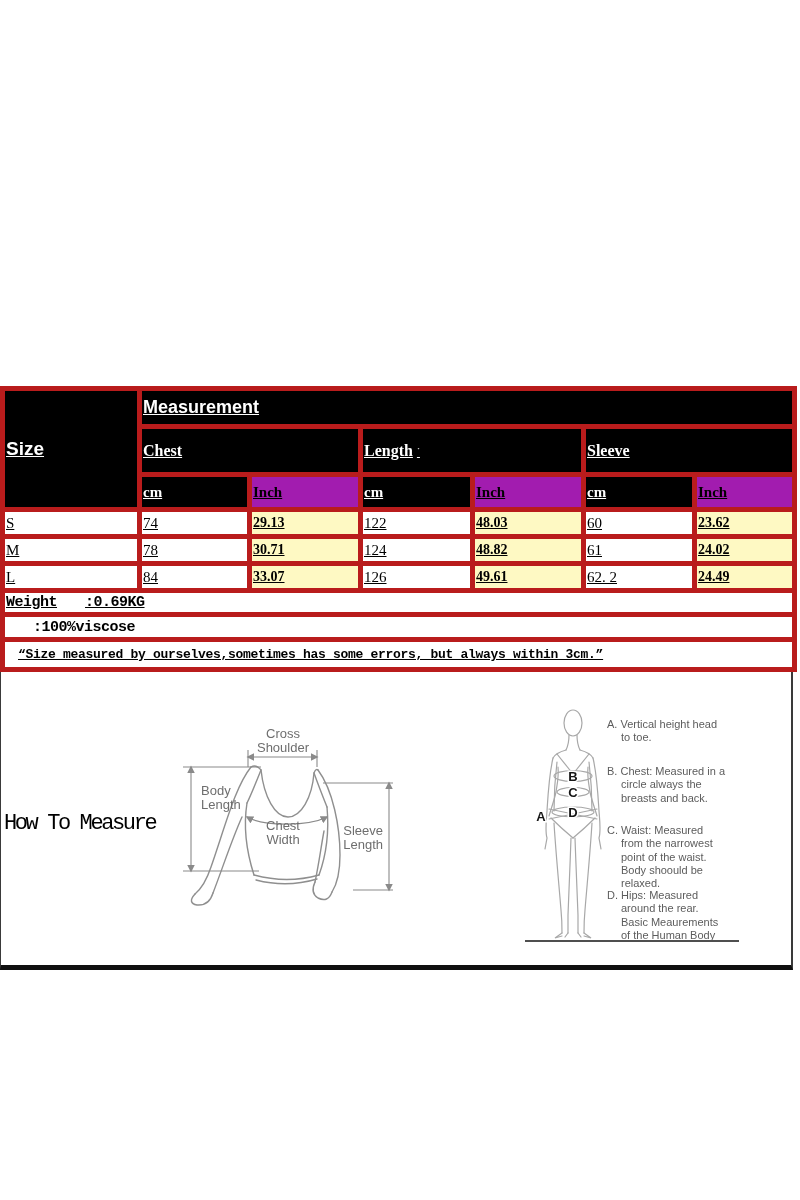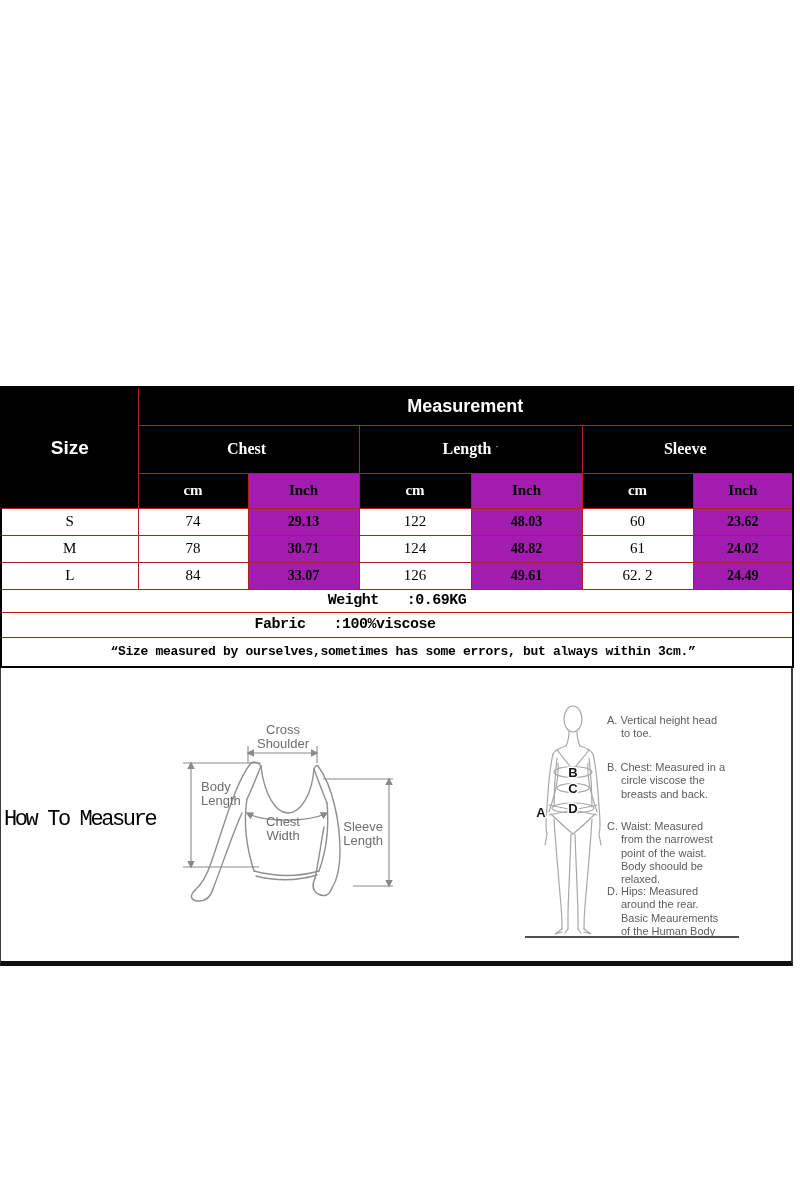--- a/index.html
+++ b/index.html
@@ -2,32 +2,32 @@
 <html><head>
 <meta charset="utf-8">
 <style>
   html,body{margin:0;padding:0;background:#fff;}
   .page{position:relative;width:800px;height:1200px;background:#ffffff;overflow:hidden;
         font-family:"Liberation Sans",sans-serif;}
   .sheet{position:absolute;top:386px;left:0;width:793px;}
 
   
   table.st{width:793px;table-layout:fixed;border-collapse:collapse;border:2px solid #000;}
-  table.st td{border:1px solid #b91c1c;text-align:center;vertical-align:middle;
-              overflow:hidden;white-space:nowrap;}
+  table.st td{border:5px solid #b91c1c;vertical-align:middle;
+              overflow:hidden;white-space:nowrap;text-decoration:underline;}
   tr.r1{height:38px;} tr.r2{height:48px;} tr.r3{height:35px;}
   tr.rd{height:27px;} tr.rw{height:23px;} tr.rf{height:25px;} tr.rn{height:30px;}
   td.hdr{background:#000;color:#fff;border-color:#9b9b9b;}
   td.size-cell{font:bold 19px "Liberation Sans",sans-serif;}
   td.meas-cell{font:bold 18px "Liberation Sans",sans-serif;}
   td.grp{font:bold 16px "Liberation Serif",serif;}
   td.unit{font:bold 15px "Liberation Serif",serif;}
   td.unit-y{background:#a21caf;color:#000;font:bold 15px "Liberation Serif",serif;border-color:#8c8c8c;}
   td.sz,td.cmv{background:#fff;color:#000;font:15px "Liberation Serif",serif;}
-  td.inv{background:#a21caf;color:#000;font:bold 14px "Liberation Serif",serif;}
+  td.inv{background:#fef9c3;color:#000;font:bold 14px "Liberation Serif",serif;}
   .gmark{font-size:9px;color:#bdbdbd;vertical-align:5px;margin-left:4px;}
   td.wf{background:#fff;font-family:"Liberation Mono",monospace;font-weight:bold;
         font-size:15px;letter-spacing:-0.5px;color:#000;}
   .wl{margin-right:28px;}
   .fabshift{display:inline-block;transform:translateX(-52px);}
   td.note{background:#fff;text-align:left;padding-left:13px;color:#000;
           font-family:"Liberation Mono",monospace;font-weight:bold;font-size:13px;letter-spacing:-0.3px;}
 
   
   .htm-box{position:relative;height:293px;background:#fff;
@@ -201,21 +201,21 @@
         </g>
       </svg>
 
       <div class="descs">
         <div class="desc" style="top:46px">
           <div>A. Vertical height head</div>
           <div class="ind">to toe.</div>
         </div>
         <div class="desc" style="top:93px">
           <div>B. Chest: Measured in a</div>
-          <div class="ind">circle viscose the</div>
+          <div class="ind">circle always the</div>
           <div class="ind">breasts and back.</div>
         </div>
         <div class="desc" style="top:152px">
           <div>C. Waist: Measured</div>
           <div class="ind">from the narrowest</div>
           <div class="ind">point of the waist.</div>
           <div class="ind">Body shoould be</div>
           <div class="ind">relaxed.</div>
         </div>
         <div class="desc" style="top:217px">

